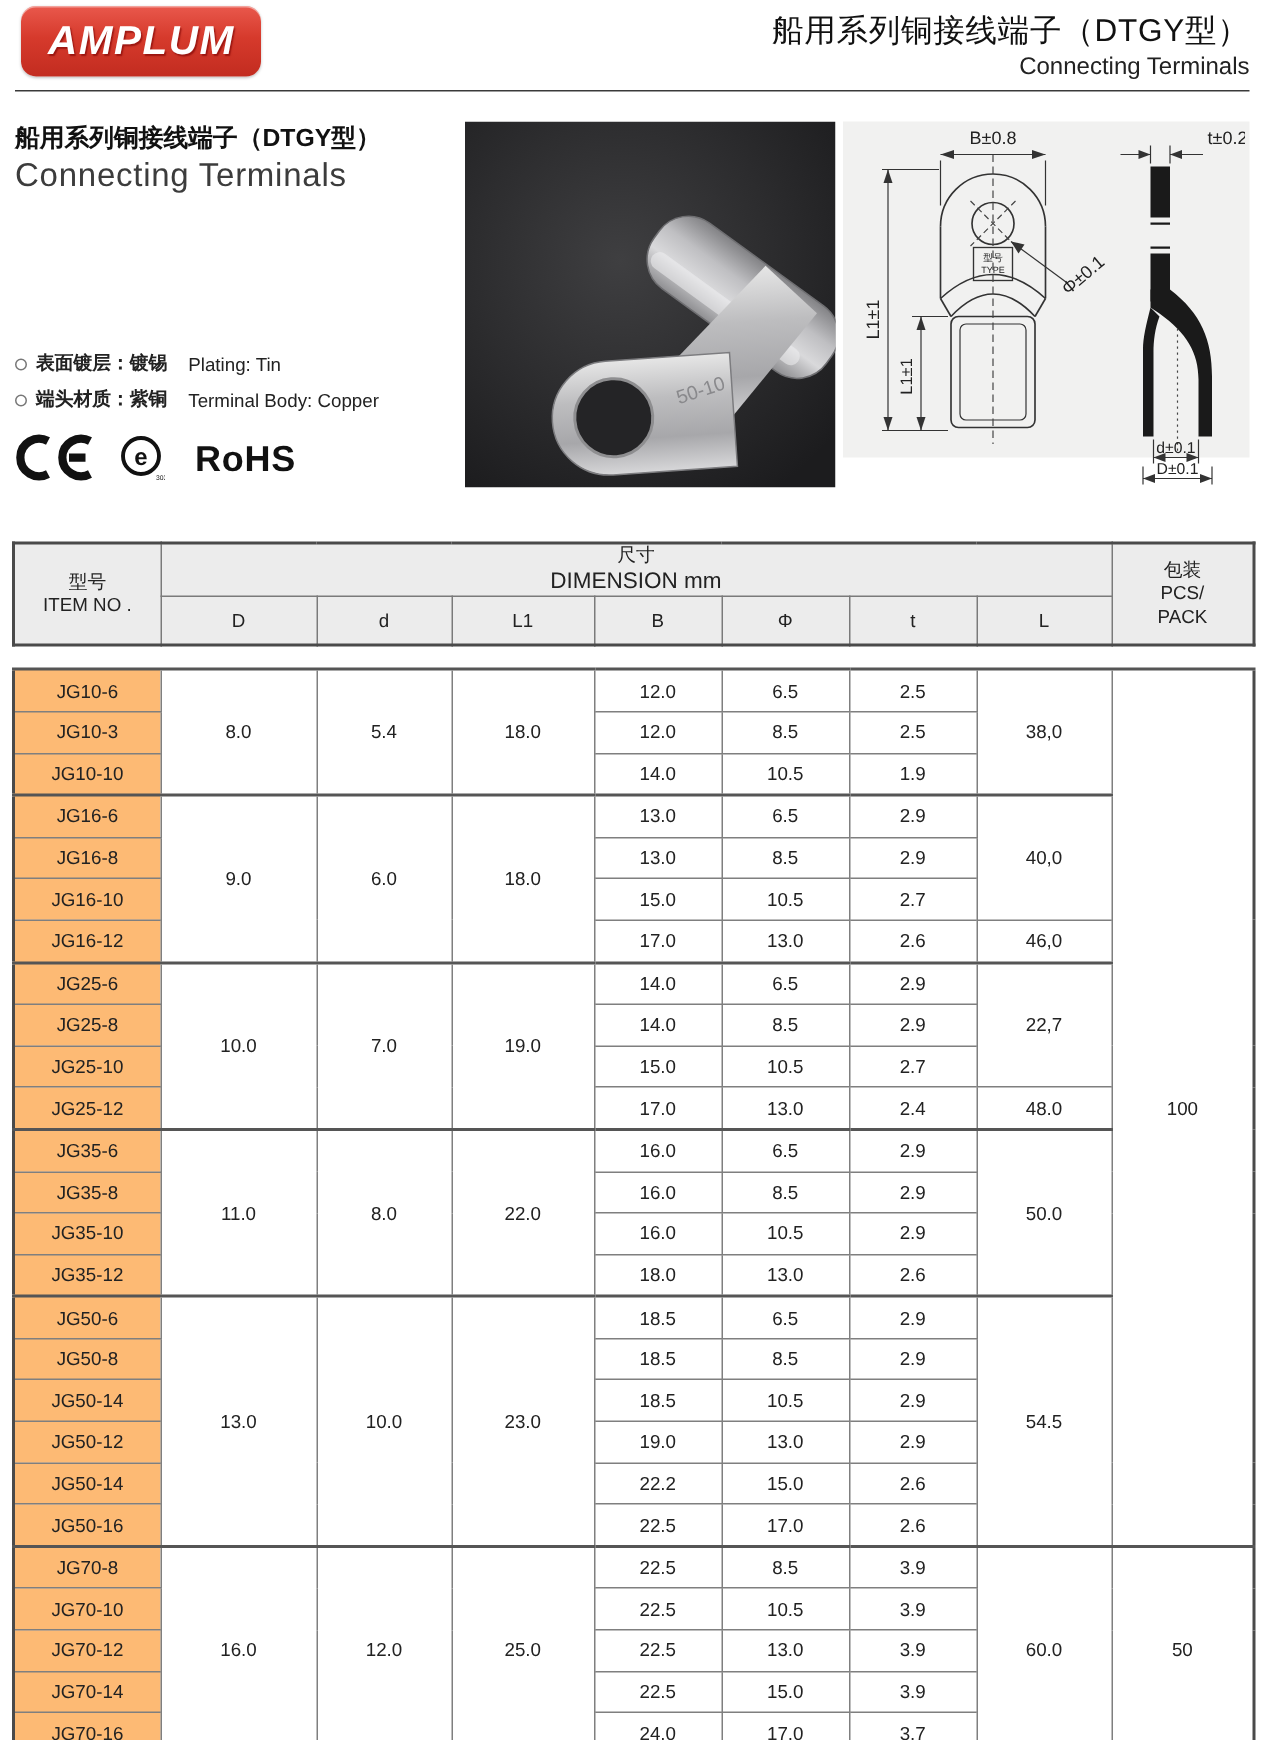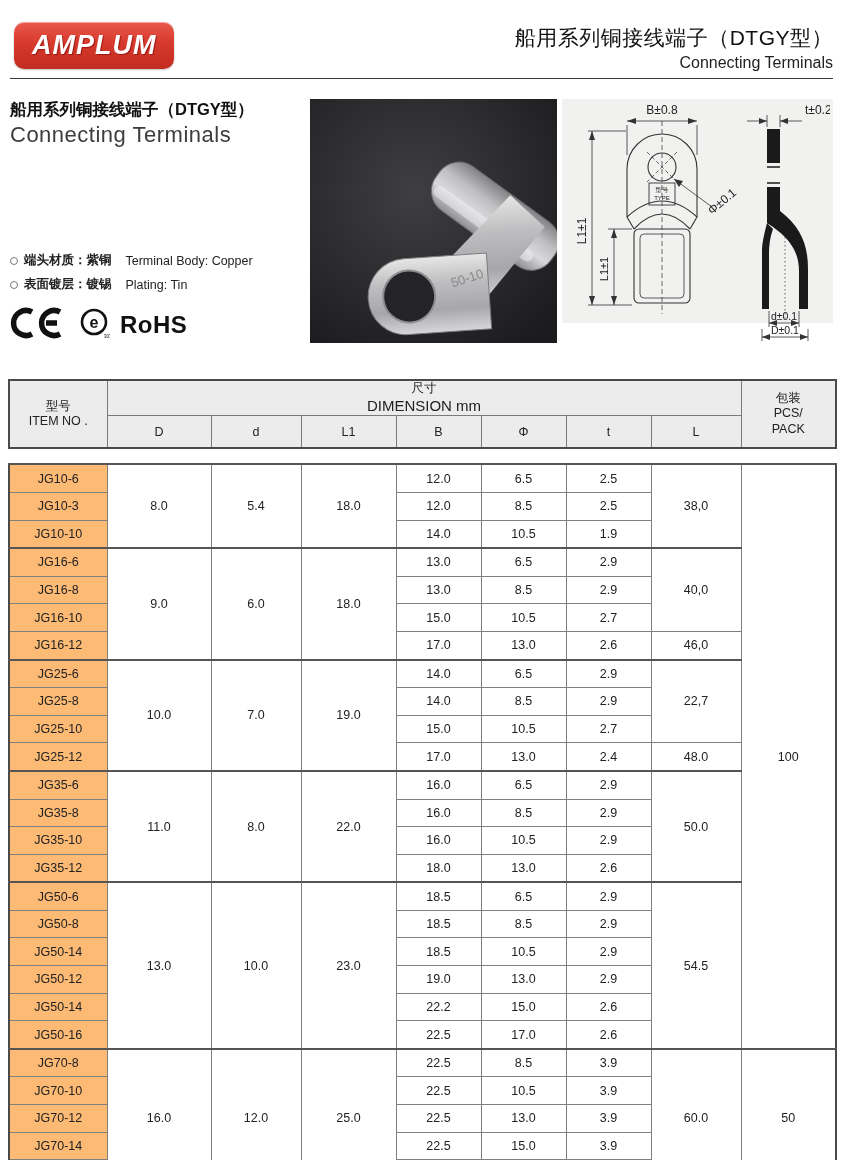--- a/index.html
+++ b/index.html
@@ -1,41 +1,41 @@
 <!DOCTYPE html>
 <html><head>
 <meta charset="utf-8">
 <style>
   html,body{margin:0;padding:0;background:#fff;}
   body{font-family:"Liberation Sans","DejaVu Sans",sans-serif;color:#222;}
   .page{position:relative;width:843px;height:1160px;background:#fff;overflow:hidden;}
 
   
-  .page-header{display:flex;justify-content:space-between;align-items:flex-start;padding:22px 10px 0 14px;}
+  .page-header{display:flex;justify-content:space-between;align-items:flex-start;padding:4px 10px 0 14px;}
   .logo{display:inline-block;background:linear-gradient(180deg,#e9584c 0%,#d63a2c 45%,#c22c20 100%);
         border-radius:10px;padding:8px 18px;box-shadow:inset 0 1px 0 rgba(255,255,255,.45), 0 1px 2px rgba(0,0,0,.25);}
   .logo span{color:#fff;font-size:27px;font-weight:bold;font-style:italic;letter-spacing:1px;
              text-shadow:1px 1px 1px rgba(120,0,0,.6);}
   .head-titles{text-align:right;padding-top:2px;}
   .head-zh{font-size:21px;color:#111;letter-spacing:.5px;}
   .head-en{font-size:16px;color:#222;margin-top:2px;}
   .head-rule{border:none;border-top:1.5px solid #3a3a3a;margin:6px 10px 0 10px;}
 
   
   .intro{display:flex;margin:20px 10px 0 10px;height:244px;}
   .intro-left{width:300px;display:flex;flex-direction:column;padding-right:8px;box-sizing:border-box;}
   .intro-title-zh{font-size:16.5px;font-weight:bold;color:#111;}
   .intro-title-en{font-size:22px;color:#3c3c3c;margin-top:1px;letter-spacing:.5px;}
   .spec-block{margin-top:auto;}
   .spec-line{display:flex;align-items:center;margin-top:7px;font-size:12.5px;color:#222;}
   .bullet{width:6px;height:6px;border:1.5px solid #777;border-radius:50%;margin-right:6px;flex:none;}
   .spec-zh{font-weight:bold;margin-right:14px;white-space:nowrap;}
   .spec-en{white-space:nowrap;}
   .cert-row{display:flex;align-items:center;margin-top:14px;height:36px;}
-  .rohs{font-size:24px;font-weight:bold;color:#111;margin-left:10px;letter-spacing:.5px;}
+  .rohs{font-size:24px;font-weight:bold;color:#111;margin-left:20px;letter-spacing:.5px;}
 
   
   .photo{width:247px;height:244px;flex:none;}
   .photo svg{display:block;}
   
   .drawing{flex:1;height:224px;margin-left:5px;background:#f1f1f0;}
   .drawing svg{display:block;}
 
   
   .table-wrap{margin:36px 8px 0 8px;}
@@ -73,27 +73,27 @@
   <hr class="head-rule">
 
   <div class="intro">
 
     <div class="intro-left">
       <div class="intro-title-zh">船用系列铜接线端子（DTGY型）</div>
       <div class="intro-title-en">Connecting Terminals</div>
       <div class="spec-block">
         <div class="spec-line">
           <span class="bullet"></span>
-          <span class="spec-zh">端头材质：紫铜</span>
-          <span class="spec-en">Terminal Body: Copper</span>
+          <span class="spec-zh">表面镀层：镀锡</span>
+          <span class="spec-en">Plating: Tin</span>
         </div>
         <div class="spec-line">
           <span class="bullet"></span>
-          <span class="spec-zh">表面镀层：镀锡</span>
-          <span class="spec-en">Plating: Tin</span>
+          <span class="spec-zh">端头材质：紫铜</span>
+          <span class="spec-en">Terminal Body: Copper</span>
         </div>
       </div>
       <div class="cert-row">
         <span aria-label="CE">
           <svg width="58" height="32" viewBox="0 0 58 32">
             <path d="M22,5 A12.5 12.5 0 1 0 22,27" fill="none" stroke="#111" stroke-width="5.5"></path>
             <path d="M50,5 A12.5 12.5 0 1 0 50,27" fill="none" stroke="#111" stroke-width="5.5"></path>
             <line x1="36" y1="16" x2="47" y2="16" stroke="#111" stroke-width="5.5"></line>
           </svg>
         </span>

